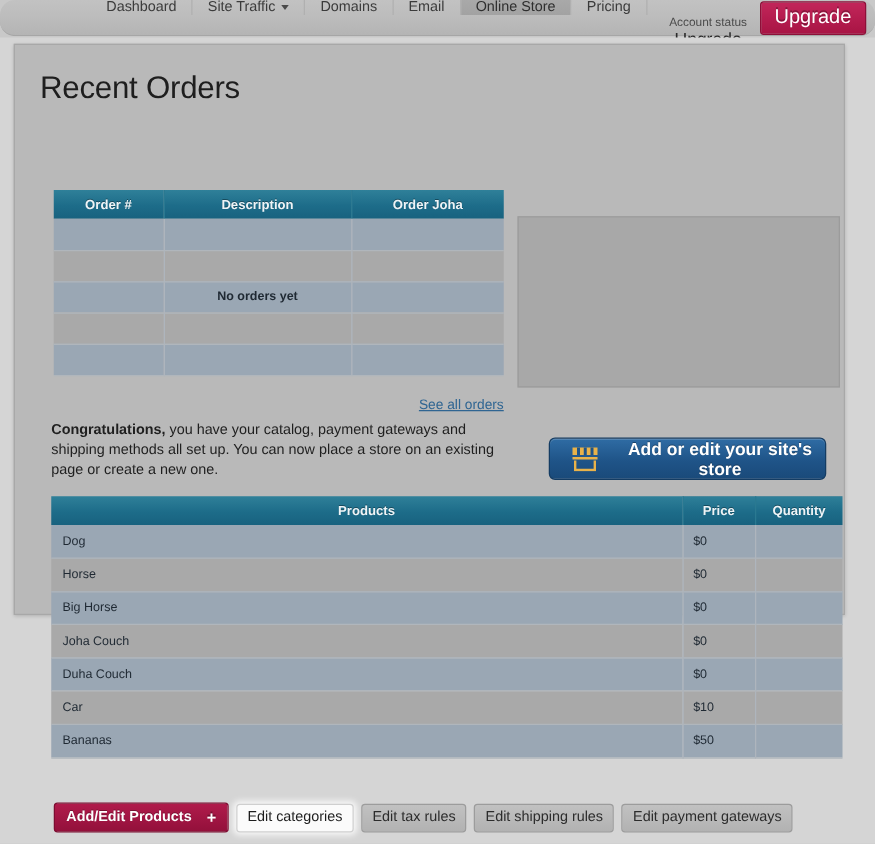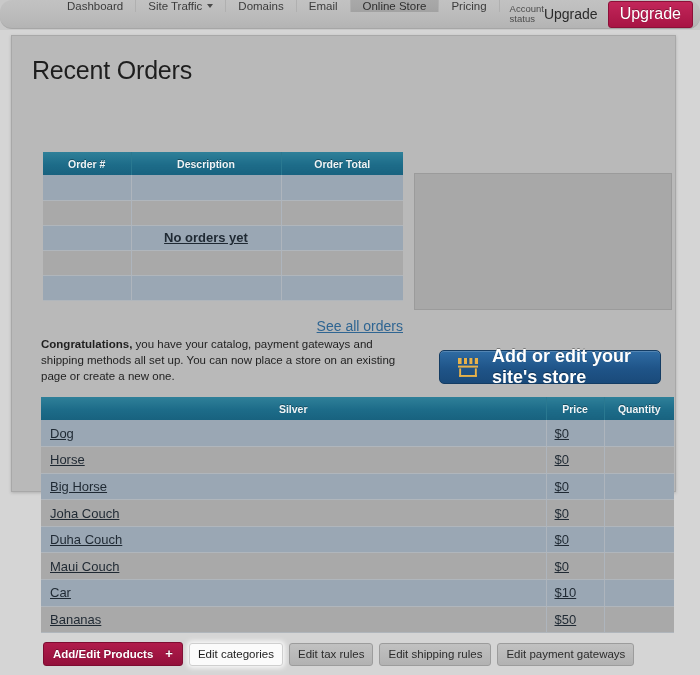--- a/index.html
+++ b/index.html
@@ -49,24 +49,24 @@
     display: inline-block;
     margin-left: 5px;
     width: 0; height: 0;
     border-left: 3.5px solid transparent;
     border-right: 3.5px solid transparent;
     border-top: 4px solid #4a4a4a;
   }
   .nav-spacer { flex: 1; }
   .account-status {
     display: flex;
-    flex-direction: row;
+    flex-direction: column;
     justify-content: center;
     align-items: center;
-    padding: 4px 10px;
+    padding: 14px 10px;
     line-height: 1.05;
   }
   .account-status .label {
     font-size: 9.5px;
     color: #4c4c4c;
   }
   .account-status .tier {
     font-size: 14px;
     color: #2b2b2b;
   }
@@ -123,26 +123,25 @@
     font-weight: bold;
     height: 23px;
     text-shadow: 0 -1px 0 rgba(0,0,0,.35);
     border-right: 1px solid #2a7991;
     box-sizing: border-box;
     margin-top: 41px;
   }
   table.grid thead th:last-child { border-right: none; }
   table.grid tbody td {
     height: 22px;
-    font-size: 13px;
+    font-size: 10px;
     color: #1f2933;
     border-right: 1px solid #aeb5bd;
     border-bottom: 1px solid #b0b6bc;
     box-sizing: border-box;
-    text-decoration: underline;
   }
   table.grid tbody td:last-child { border-right: none; }
   table.grid tbody tr:nth-child(odd) td { background: #9aa7b4; }
   table.grid tbody tr:nth-child(even) td { background: #a9a9a9; }
 
   
   .orders-wrap { position: absolute; top: 96px; left: 31px; }
   table.orders { width: 360px; }
   table.orders tbody td { height: 25px; }
   .no-orders {
@@ -160,21 +159,21 @@
     background: #a8a8a8;
     border: 1px solid #9b9b9b;
     box-sizing: border-box;
   }
 
   .see-all {
     position: absolute;
     top: 262px; left: 0;
     width: 391px;
     text-align: right;
-    font-size: 14px;
+    font-size: 11px;
     color: #2f6592;
     text-decoration: underline;
     cursor: pointer;
   }
 
   .congrats {
     position: absolute;
     top: 268px; left: 29px;
     width: 360px;
     font-size: 11.5px;
@@ -193,24 +192,25 @@
     border-radius: 5px;
     box-sizing: border-box;
     display: flex;
     align-items: center;
     gap: 12px;
     padding-left: 16px;
     cursor: pointer;
     box-shadow: inset 0 1px 0 rgba(255,255,255,.18);
   }
   .store-btn .label {
-    font-size: 18px;
+    font-size: 14px;
     font-weight: bold;
     color: #ffffff;
     text-shadow: 0 -1px 0 rgba(0,0,0,.35);
+    text-align: center;
   }
   .shop-icon { width: 24px; height: 21px; display: block; }
 
   
   .products-wrap { position: absolute; top: 341px; left: 29px; }
   table.products { width: 633px; }
   table.products col.c-product { width: 505px; }
   table.products col.c-price   { width: 58px; }
   table.products col.c-qty     { width: 70px; }
   table.products tbody td { height: 26.6px; }
@@ -299,21 +299,21 @@
       <table class="grid orders">
         <colgroup>
           <col style="width:88px">
             <col style="width:150px">
             <col style="width:122px">
         </colgroup>
         <thead>
           <tr id="orders-head-row">
               <th>Order #</th>
               <th>Description</th>
-              <th>Order Total</th>
+              <th>Order Joha</th>
             </tr>
         </thead>
         <tbody id="orders-body">
             <tr>
               <td></td>
               <td></td>
               <td></td>
             </tr>
             <tr>
               <td></td>
@@ -365,21 +365,21 @@
 
     <div class="products-wrap">
       <table class="grid products">
         <colgroup>
           <col class="c-product">
             <col class="c-price">
             <col class="c-qty">
         </colgroup>
         <thead>
           <tr id="products-head-row">
-              <th>Silver</th>
+              <th>Products</th>
               <th>Price</th>
               <th>Quantity</th>
             </tr>
         </thead>
         <tbody id="products-body">
             <tr>
               <td class="product">Dog</td>
               <td class="price">$0</td>
               <td class="quantity"></td>
             </tr>
@@ -393,25 +393,20 @@
               <td class="price">$0</td>
               <td class="quantity"></td>
             </tr>
             <tr>
               <td class="product">Joha Couch</td>
               <td class="price">$0</td>
               <td class="quantity"></td>
             </tr>
             <tr>
               <td class="product">Duha Couch</td>
-              <td class="price">$0</td>
-              <td class="quantity"></td>
-            </tr>
-            <tr>
-              <td class="product">Maui Couch</td>
               <td class="price">$0</td>
               <td class="quantity"></td>
             </tr>
             <tr>
               <td class="product">Car</td>
               <td class="price">$10</td>
               <td class="quantity"></td>
             </tr>
             <tr>
               <td class="product">Bananas</td>

